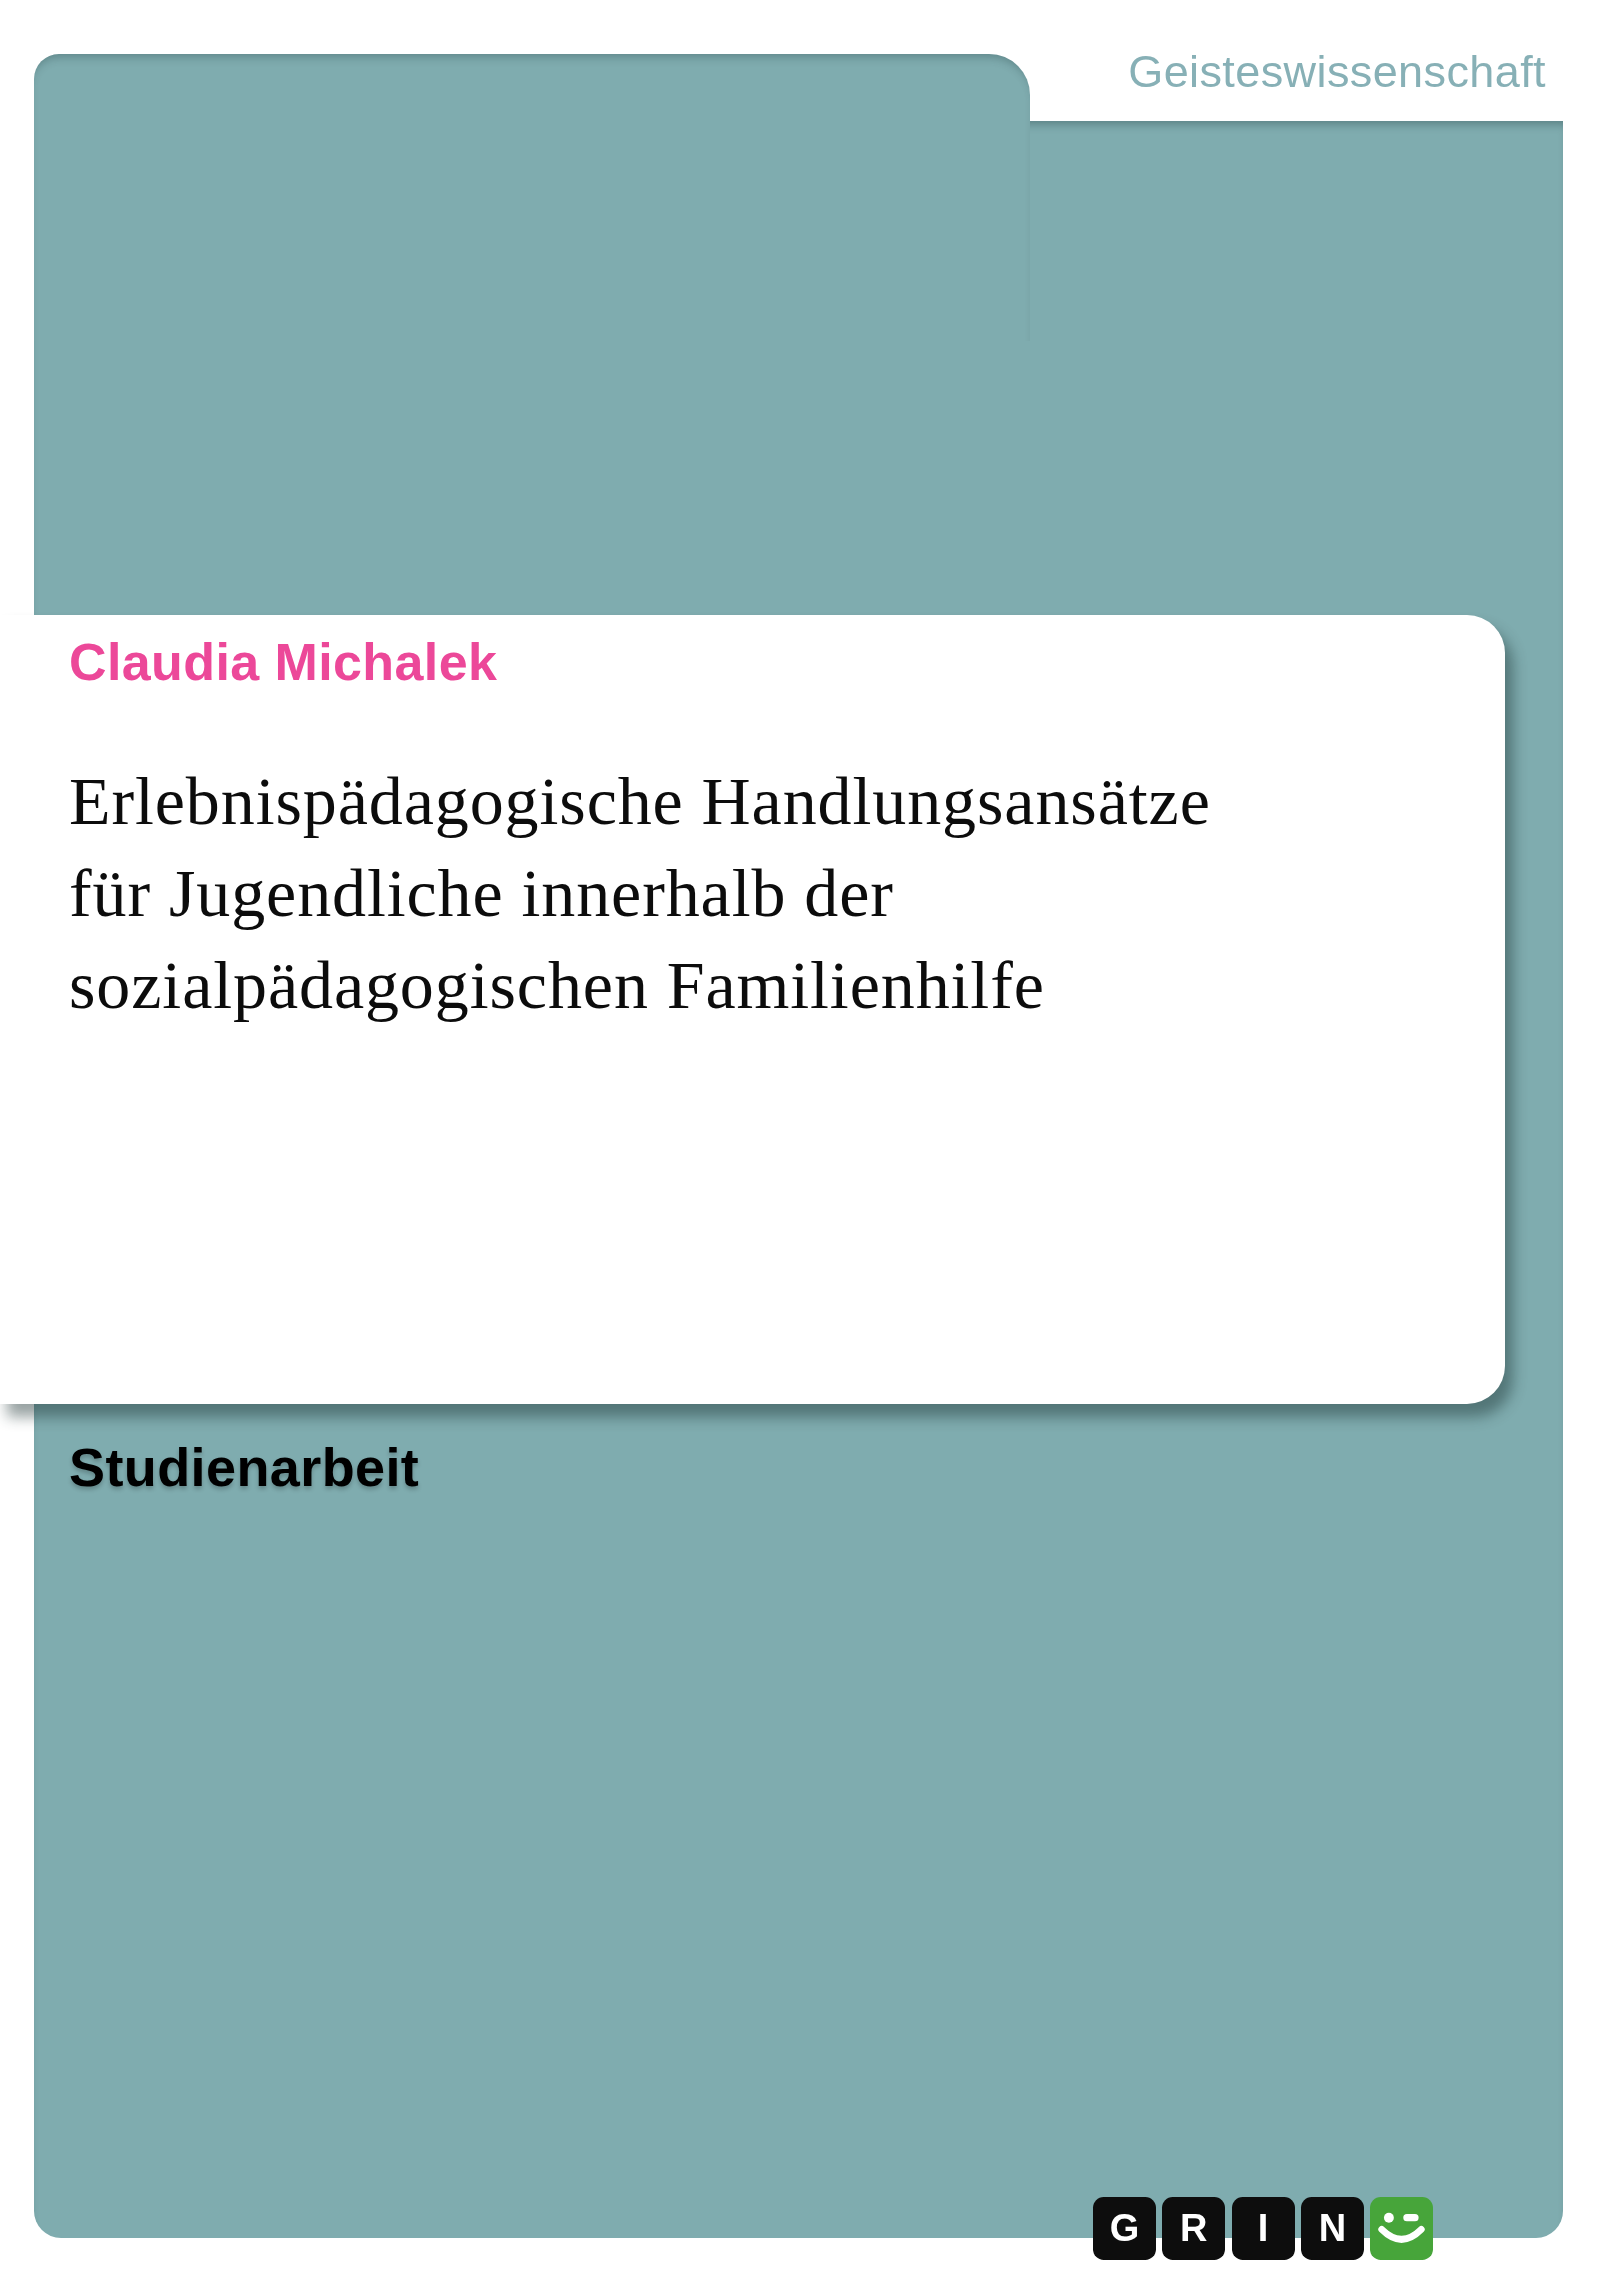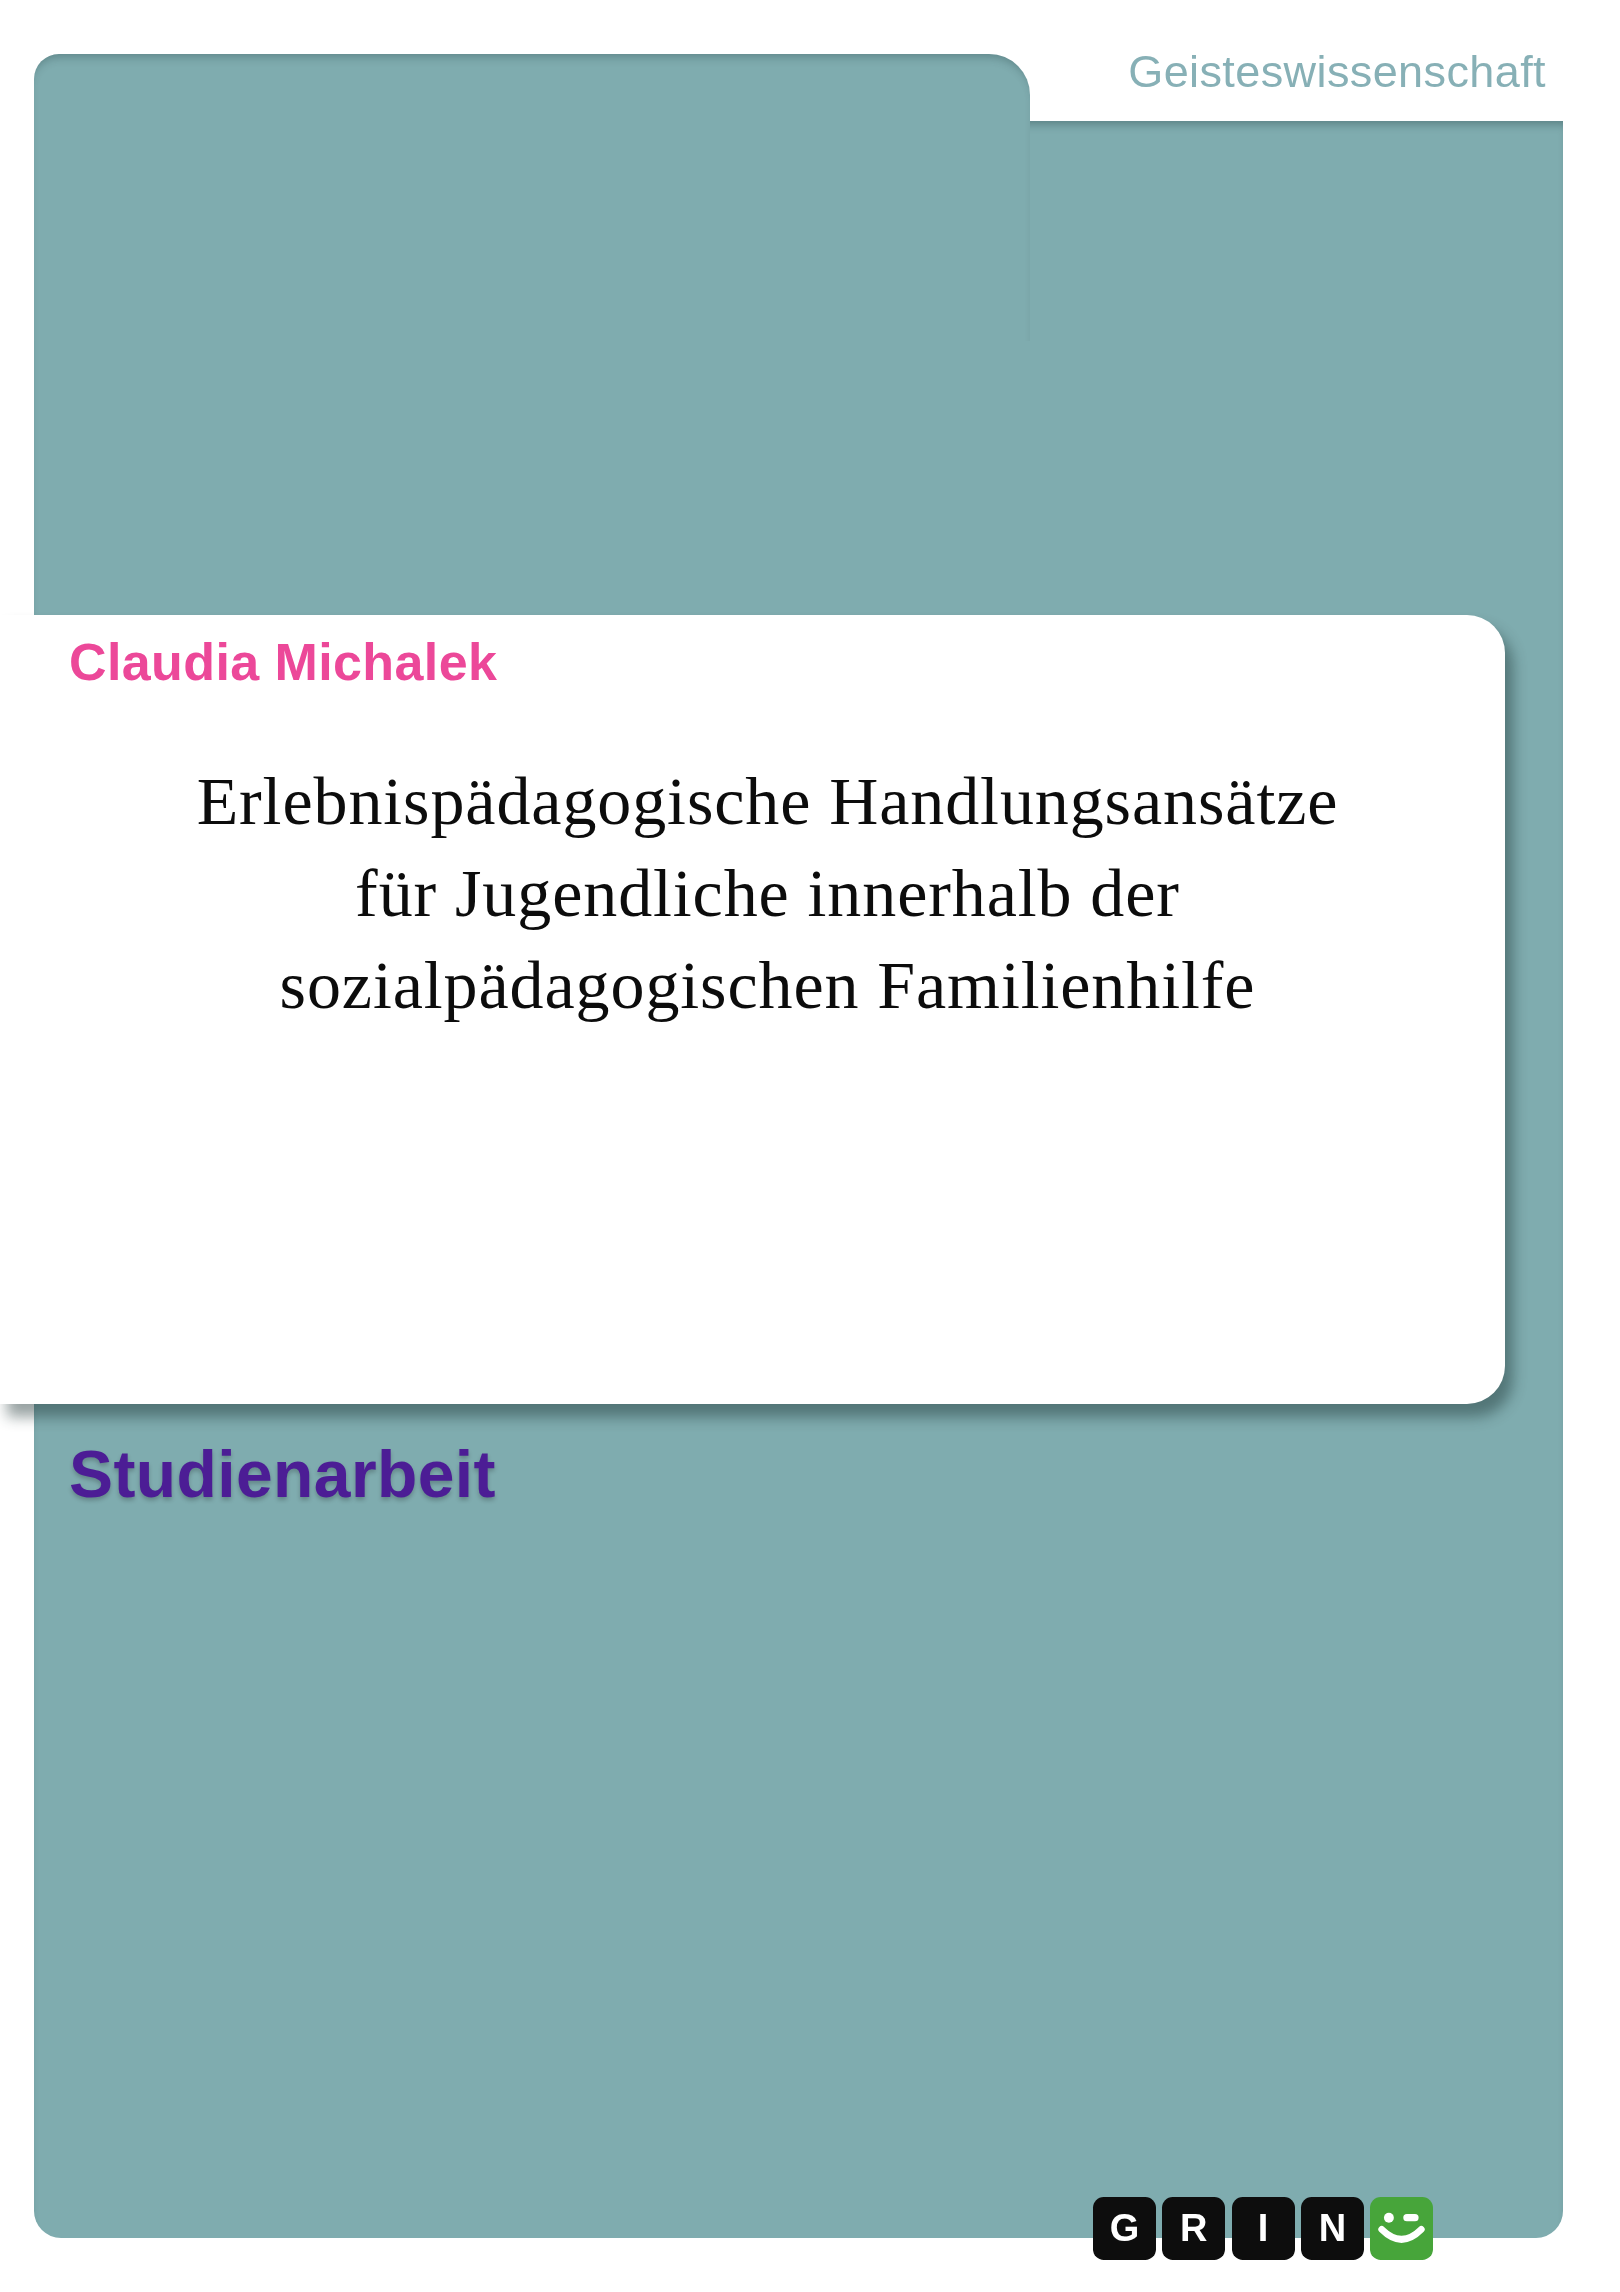--- a/index.html
+++ b/index.html
@@ -45,27 +45,26 @@
     position:absolute;left:69px;top:632px;
     font-size:52px;font-weight:bold;color:#ec4899;
     letter-spacing:0.4px;
   }
   .book-title{
     position:absolute;left:69px;top:755px;width:1397px;
     font-family:"Liberation Serif",serif;
     font-size:68px;line-height:92px;color:#0c0c0c;
     letter-spacing:0.9px;
     white-space:pre-line;
-    text-align:center;
   }
 
   
   .document-type{
     position:absolute;left:69px;top:1436px;
-    font-size:66px;font-weight:bold;color:#4c1d95;
+    font-size:54px;font-weight:bold;color:#000000;
     text-shadow:0 2.7px 4.5px rgba(0,0,0,0.22);
     letter-spacing:0.4px;
   }
 
   
   .grin-logo{
     position:absolute;left:1093px;top:2197px;height:63px;
     display:flex;gap:6.3px;
   }
   .logo-tile{

